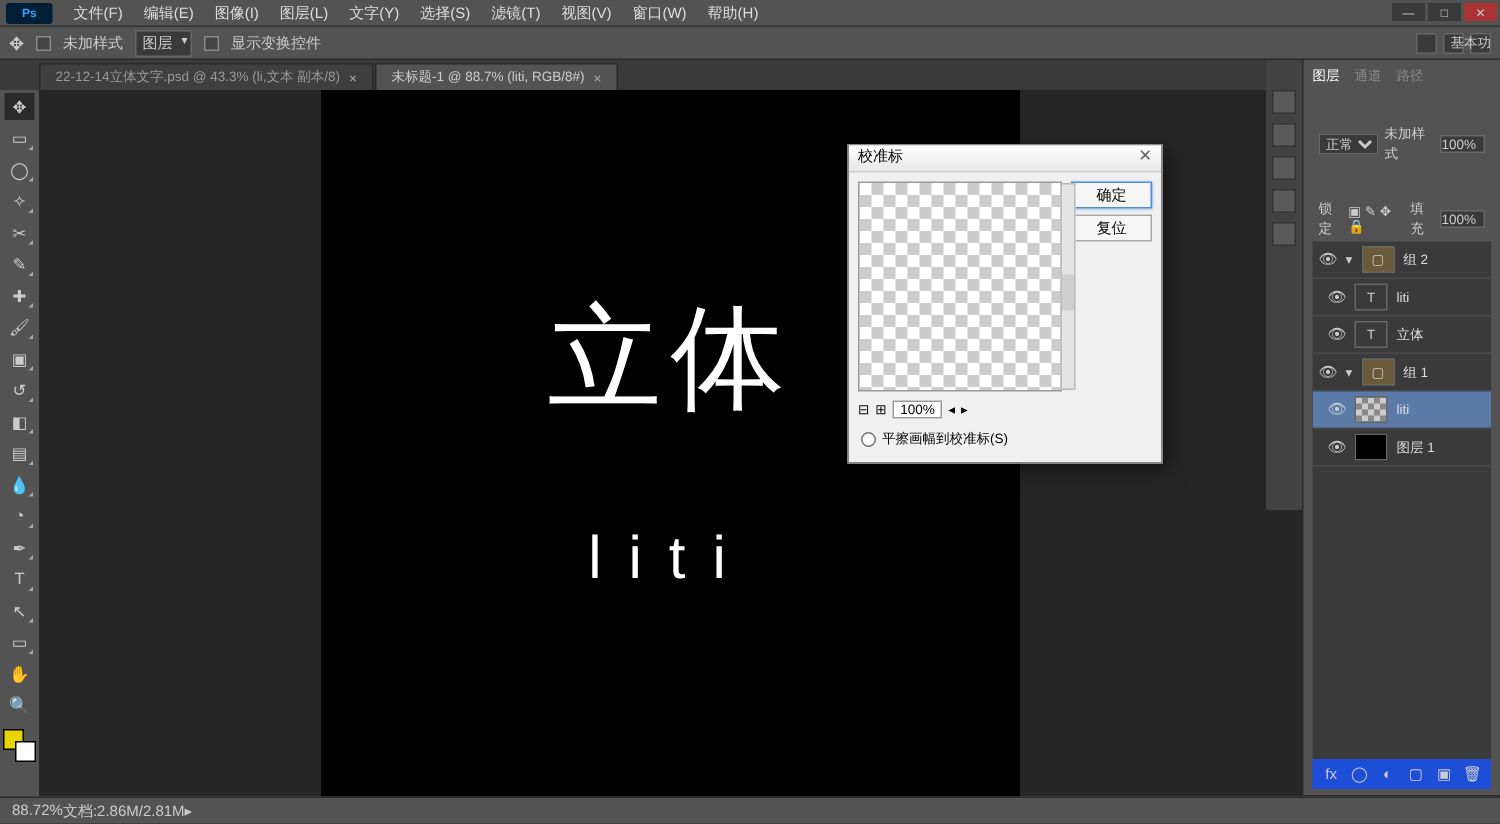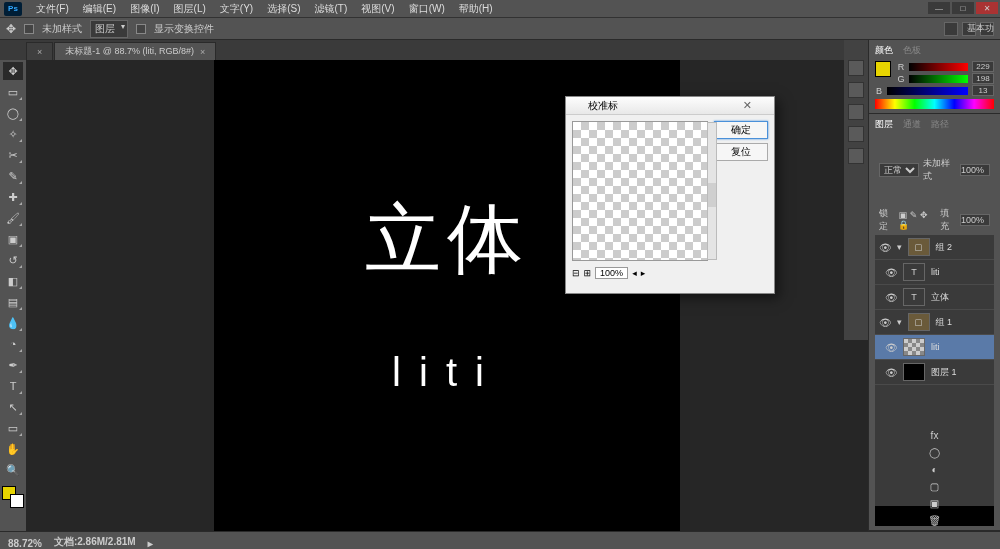--- a/index.html
+++ b/index.html
@@ -1,20 +1,20 @@
 <!DOCTYPE html>
 <html><head>
 <meta charset="utf-8">
 <style>
 * { margin:0; padding:0; box-sizing:border-box; font-family:"Microsoft YaHei",sans-serif; user-select:none; }
 body { width:1000px; height:549px; background:#535353; overflow:hidden; position:relative; color:#ccc; font-size:10px; }
 
 
 .menubar { height:18px; background:#535353; display:flex; align-items:center; padding:0 4px; gap:14px; border-bottom:1px solid #323232; }
-.menubar .ps { width:18px; height:14px; background:#001e36; color:#31a8ff; font-weight:bold; font-size:8px; display:flex; align-items:center; justify-content:center; border-radius:2px; }
+.menubar .ps { width:31px; height:14px; background:#001e36; color:#31a8ff; font-weight:bold; font-size:8px; display:flex; align-items:center; justify-content:center; border-radius:2px; }
 .menubar span { font-size:10px; color:#ddd; }
 .winctrl { position:absolute; right:2px; top:2px; display:flex; gap:2px; }
 .winctrl div { width:22px; height:12px; background:#3a3a3a; display:flex; align-items:center; justify-content:center; font-size:8px; color:#ccc; }
 .winctrl .x { background:#a33; }
 
 
 .optbar { height:22px; background:#535353; display:flex; align-items:center; padding:0 6px; gap:8px; font-size:10px; border-bottom:1px solid #2a2a2a; }
 .optbar .chk { width:10px; height:10px; border:1px solid #888; background:#444; }
 .optbar .sel { background:#3a3a3a; border:1px solid #666; padding:1px 12px 1px 4px; position:relative; }
 .optbar .sel::after{content:"▾"; position:absolute; right:2px; font-size:8px;}
@@ -36,21 +36,21 @@
 .swatches .fg{ width:14px;height:14px;background:#e7d400;border:1px solid #000;position:absolute;top:0;left:0;}
 .swatches .bg{ width:14px;height:14px;background:#fff;border:1px solid #000;position:absolute;bottom:0;right:0;}
 
 
 .workspace { position:absolute; left:26px; top:60px; right:132px; bottom:18px; background:#262626; display:flex; align-items:flex-start; justify-content:center; padding-top:0;}
 .doc { width:466px; height:480px; background:#000; margin-top:0; position:relative; }
 .bigtxt{ color:#fff; font-size:76px; font-weight:300; letter-spacing:6px; position:absolute; left:50%; top:180px; transform:translate(-50%,-50%);}
 .subtxt{ color:#fff; font-size:40px; font-weight:300; letter-spacing:18px; position:absolute; left:50%; top:290px; transform:translateX(-50%);}
 
 
-.status{ position:absolute; left:0; bottom:0; right:0; height:18px; background:#535353; display:flex; align-items:flex-end; padding:0 8px; gap:12px; font-size:10px; color:#ccc; border-top:1px solid #2a2a2a;font-weight:bold;}
+.status{ position:absolute; left:0; bottom:0; right:0; height:18px; background:#535353; display:flex; align-items:center; padding:0 8px; font-size:10px; color:#ccc; border-top:1px solid #2a2a2a;}
 
 
 .dock{ position:absolute; right:0; top:40px; bottom:18px; width:132px; background:#535353; border-left:1px solid #2a2a2a; display:flex; flex-direction:column;}
 .strip{ position:absolute; right:132px; top:40px; width:24px; background:#424242; display:flex; flex-direction:column; align-items:center; gap:6px; padding-top:20px;}
 .strip div{ width:16px;height:16px; background:#5a5a5a; border:1px solid #333;}
 .panel{ border-bottom:1px solid #2a2a2a; padding:4px 6px; font-size:9px;}
 .ptitle{ display:flex; gap:10px; margin-bottom:4px;}
 .ptitle span.a{ color:#fff;}
 .ptitle span{ color:#888;}
 .colorpanel .sw{ width:16px;height:16px;background:#e7d400;border:1px solid #000; float:left; margin-right:6px;}
@@ -68,26 +68,26 @@
 .layerspanel input{ width:30px; background:#3a3a3a; color:#ccc; border:1px solid #666; font-size:9px;}
 .layers{ flex:1; background:#3a3a3a; overflow:auto;}
 .layer{ display:flex; align-items:center; gap:6px; padding:3px 4px; border-bottom:1px solid #4a4a4a;}
 .layer.sel{ background:#5a7aa8;}
 .layer .eye{ width:12px; font-size:10px;}
 .layer .icon{ width:22px;height:18px; background:#222; border:1px solid #666; display:flex;align-items:center;justify-content:center;font-size:9px;}
 .layer .icon.T{ background:#3a3a3a; color:#ccc;}
 .layer .icon.checker{ background:repeating-conic-gradient(#888 0 25%,#ccc 0 50%) 0 0/8px 8px;}
 .layer .name{ flex:1; font-size:9px; color:#ddd;}
 .group{ padding-left:10px;}
-.layersfoot{ height:20px; background:#000000; display:flex; align-items:center; justify-content:flex-end; gap:6px; padding:0 6px;flex-direction:column;}
+.layersfoot{ height:20px; background:#1d4ed8; display:flex; align-items:center; justify-content:flex-end; gap:6px; padding:0 6px;}
 .layersfoot div{ width:14px;height:14px;font-size:10px;color:#ccc;display:flex;align-items:center;justify-content:center;}
 
 
 .dialog{ position:absolute; left:565px; top:96px; width:210px; background:#f0f0f0; border:1px solid #888; box-shadow:4px 4px 12px rgba(0,0,0,.5); color:#000; font-size:10px;}
-.dtitle{ height:18px; background:linear-gradient(#fdfdfd,#e8e8e8); border-bottom:1px solid #ccc; display:flex; align-items:center; padding:0 22px;gap:15px;}
+.dtitle{ height:18px; background:linear-gradient(#fdfdfd,#e8e8e8); border-bottom:1px solid #ccc; display:flex; padding:0 6px;gap:15px;}
 .dtitle .x{ margin-left:auto; font-size:11px; color:#666;}
 .dbody{ padding:6px; display:flex; gap:6px;}
 .preview{ flex:1; height:140px; background:repeating-conic-gradient(#ccc 0 25%,#fff 0 50%) 0 0/16px 16px; border:1px solid #999; position:relative;}
 .preview .scroll{ position:absolute; right:-10px; top:0; width:10px; height:100%; background:#e4e4e4; border:1px solid #bbb;}
 .preview .thumb{ position:absolute; width:8px; height:24px; background:#cfcfcf; left:0; top:60px;}
 .dbtns{ display:flex; flex-direction:column; gap:4px; width:54px;}
 .dbtns button{ height:18px; font-size:10px; background:#f6f6f6; border:1px solid #aaa;}
 .dbtns button.primary{ border:1px solid #4a90d9; box-shadow:0 0 2px #4a90d9;}
 .zoomrow{ display:flex; align-items:center; gap:4px; padding:0 6px 4px; font-size:9px;}
 .zoomrow .box{ border:1px solid #999; padding:0 4px; background:#fff;}
@@ -132,20 +132,21 @@
   <span>显示变换控件</span>
   <div class="rightopt">
     <div></div>
       <div></div>
       <div></div>
   </div>
 </div>
 
 <div class="tabbar">
   <div class="tab inactive">
+      <span>22-12-14立体文字.psd @ 43.3% (li,文本 副本/8)</span>
       <span class="close">×</span>
     </div>
   <div class="tab">
       <span>未标题-1 @ 88.7% (liti, RGB/8#)</span>
       <span class="close">×</span>
     </div>
 </div>
 
 <div class="toolbox">
   <div class="tool sel">✥</div>
@@ -183,43 +184,20 @@
 
 <div class="strip" style="height:300px">
   <div></div>
   <div></div>
   <div></div>
   <div></div>
   <div></div>
 </div>
 
 <div class="dock">
-  <div class="panel colorpanel">
-    <div class="ptitle">
-        <span class="a">颜色</span>
-        <span>色板</span>
-      </div>
-    <div class="sw"></div>
-    <div class="slider">
-        <span class="lab">R</span>
-        <div class="track"></div>
-        <div class="val">229</div>
-      </div>
-    <div class="slider g">
-        <span class="lab">G</span>
-        <div class="track"></div>
-        <div class="val">198</div>
-      </div>
-    <div class="slider b">
-        <span class="lab">B</span>
-        <div class="track"></div>
-        <div class="val">13</div>
-      </div>
-    <div class="spectrum"></div>
-  </div>
 
 
   <div class="panel layerspanel">
     <div class="ptitle">
         <span class="a">图层</span>
         <span>通道</span>
         <span>路径</span>
       </div>
     <div class="row">
       <select><option>正常</option></select>
@@ -300,14 +278,18 @@
     </div>
   </div>
   <div class="zoomrow">
     <span>⊟</span>
     <span>⊞</span>
     <span class="box">100%</span>
     <span>◂</span>
       <span>▸</span>
   </div>
   <div class="radios">
+    <label>
+        <input type="radio" name="r" style="">
+        <span>平擦画幅到校准标(S)</span>
+      </label>
   </div>
 </div>
 
 </body></html>

